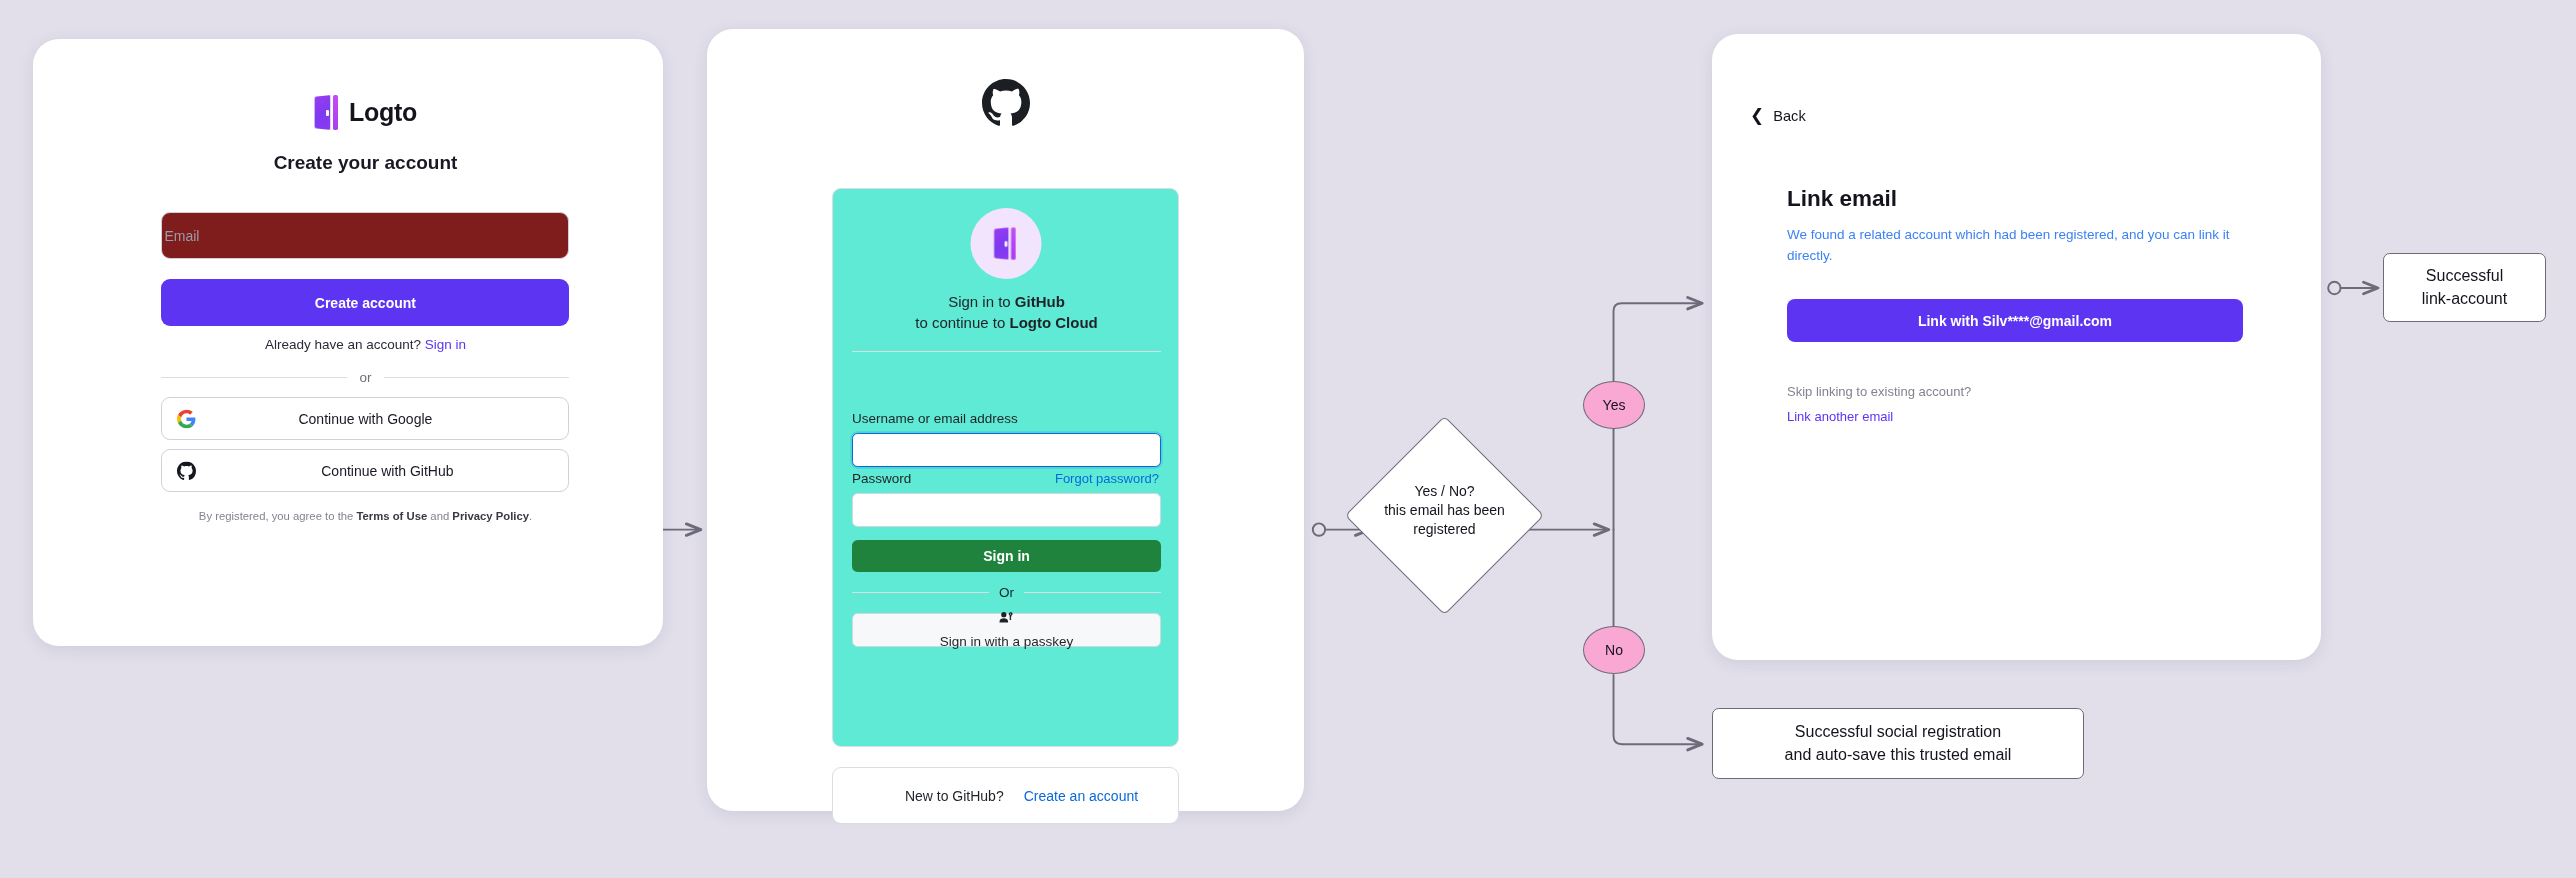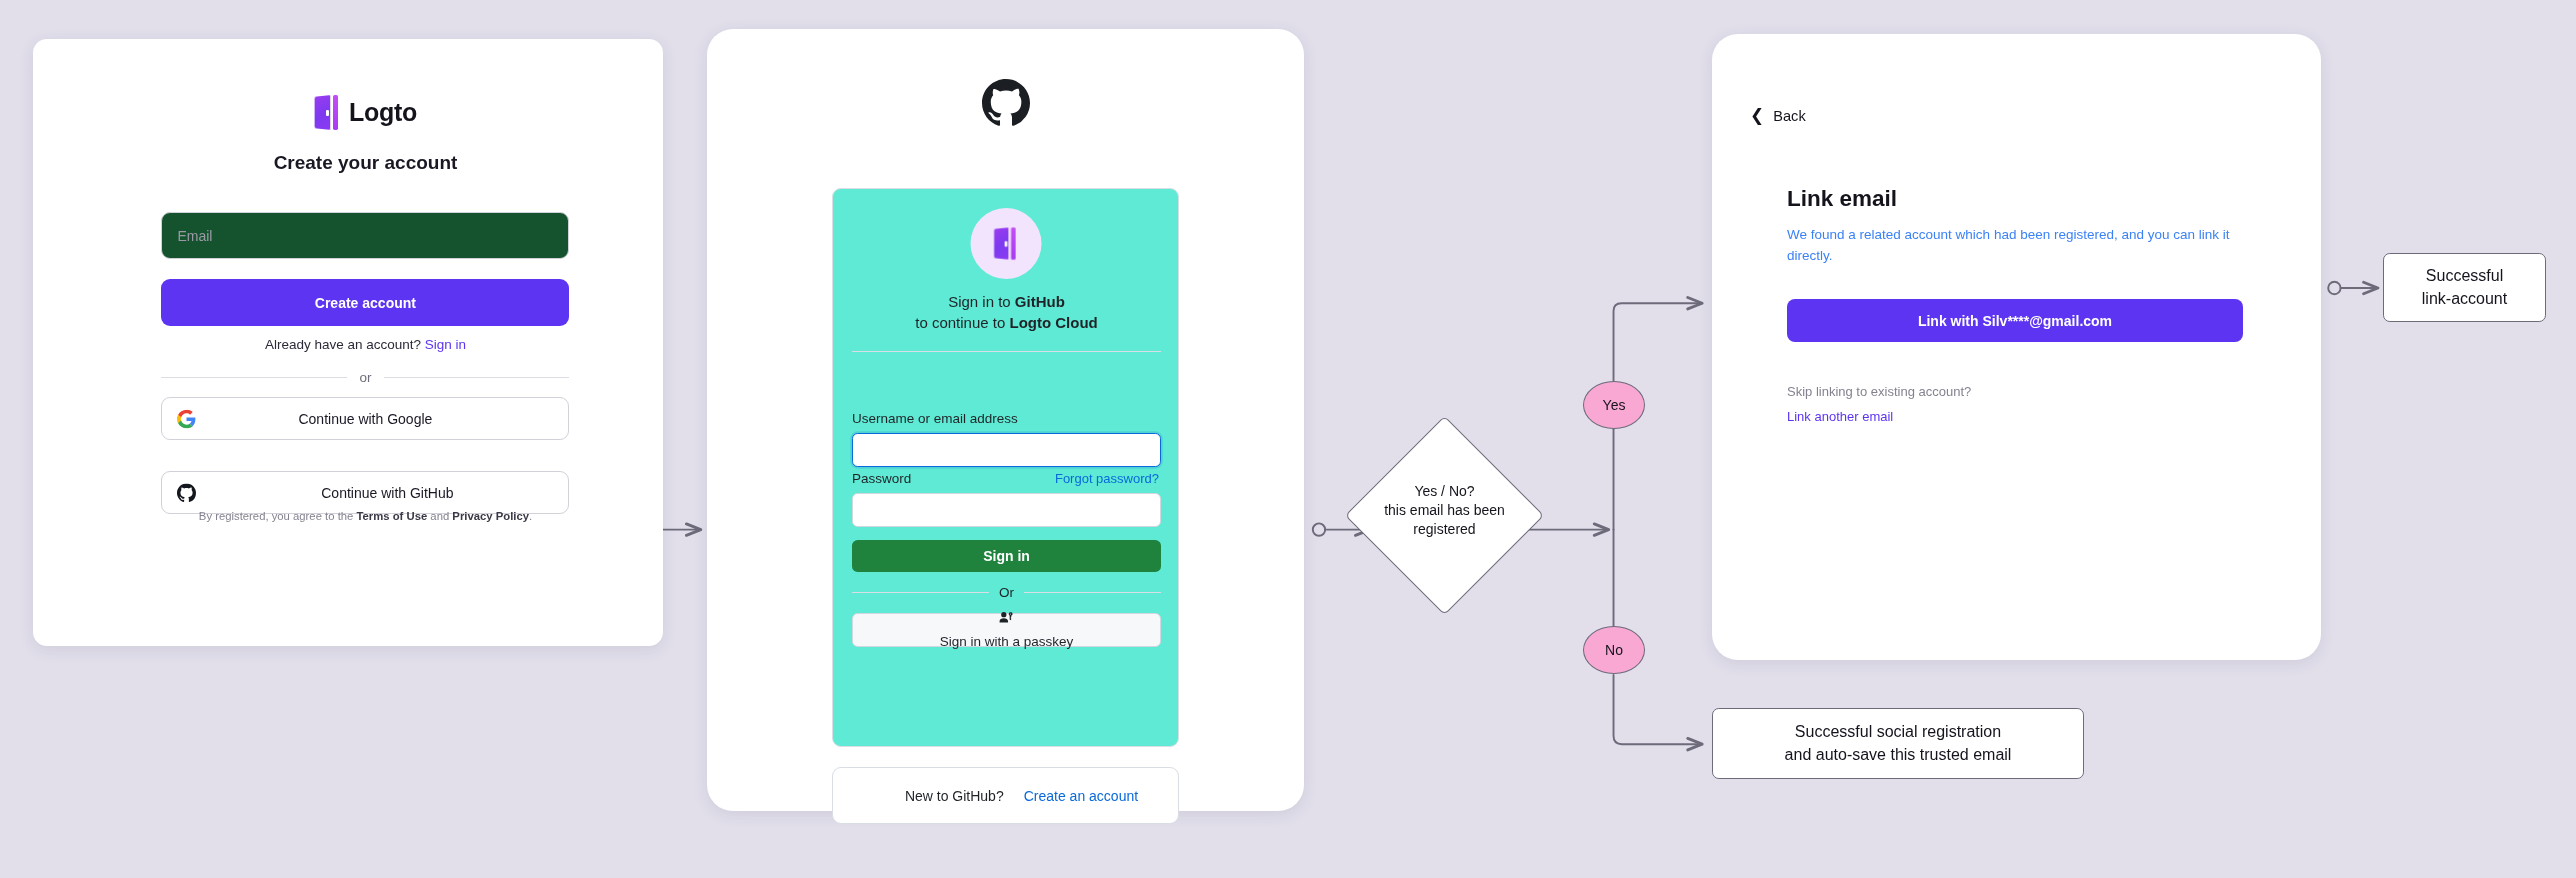--- a/index.html
+++ b/index.html
@@ -13,21 +13,21 @@
 
   
   .card {
     position: absolute;
     background: #ffffff;
     border-radius: 26px;
     box-shadow: 0 3.4px 14.6px rgba(60,50,90,.10);
   }
 
   
-  #card-signup { left: 33px; top: 39px; width: 630px; height: 607px; border-radius: 14px; }
+  #card-signup { left: 33px; top: 39px; width: 630px; height: 607px; }
   .c1-inner { position: absolute; left: 107px; top: 0; width: 451px; }
 
   .logo-row {
     position: absolute; left: 0; top: 56px; width: 451px;
     display: flex; align-items: center; justify-content: center; gap: 9px;
   }
   .logto-mark { width: 26px; height: 35px; position: relative; }
   .logto-mark .door {
     position: absolute; left: 0; top: 1.1px; width: 16.3px; height: 33px;
     background: linear-gradient(150deg,#9a3cf0 0%,#7d3af0 55%,#8b3af2 100%);
@@ -46,22 +46,22 @@
   .logo-word { font-size: 25px; font-weight: 700; color: #15131c; letter-spacing: -0.3px; }
 
   .c1-title {
     position: absolute; left: 0; top: 113px; width: 451px; text-align: center;
     font-size: 19px; font-weight: 600; color: #1b1824;
   }
 
   .fld {
     position: absolute; left: 21.4px; width: 408px; height: 47px;
     border: 0.6px solid #d2d0d9; border-radius: 9px;
-    display: flex; align-items: center; padding: 0 15px;
-    font-size: 14px; color: #9c9aa6; background: #14532d;
+    display: flex; align-items: center; padding: 0 2px;
+    font-size: 14px; color: #9c9aa6; background: #7f1d1d;
   }
   #email-field { top: 173px; }
 
   .btn-primary {
     position: absolute; left: 21.4px; width: 408px; height: 47px;
     background: #5d34f2; border-radius: 9px; border: none;
     color: #ffffff; font-size: 14px; font-weight: 600;
     display: flex; align-items: center; justify-content: center;
     font-family: inherit; cursor: pointer;
   }
@@ -82,21 +82,21 @@
 
   .social-btn {
     position: absolute; left: 21.4px; width: 408px; height: 43px;
     border: 0.6px solid #d2d0d9; border-radius: 9px; background: #fff;
     display: flex; align-items: center; justify-content: center;
     font-size: 14px; color: #1b1824; font-weight: 500;
     font-family: inherit; cursor: pointer; position: absolute;
   }
   .social-btn .ico { position: absolute; left: 14.6px; top: 50%; transform: translateY(-50%); width: 19px; height: 19px; }
   #google-btn { top: 358px; }
-  #github-btn { top: 432px; padding-left: 44px; }
+  #github-btn { top: 410px; padding-left: 44px; }
 
   .c1-legal {
     position: absolute; left: 0; top: 471px; width: 451px; text-align: center;
     font-size: 11.3px; color: #85828f;
   }
   .c1-legal b { color: #3b3846; font-weight: 600; }
 
   
   #card-github { left: 707px; top: 29px; width: 597px; height: 782px; }
   .gh-logo { position: absolute; left: 50%; top: 50px; transform: translateX(-50%); width: 48px; height: 48px; }

